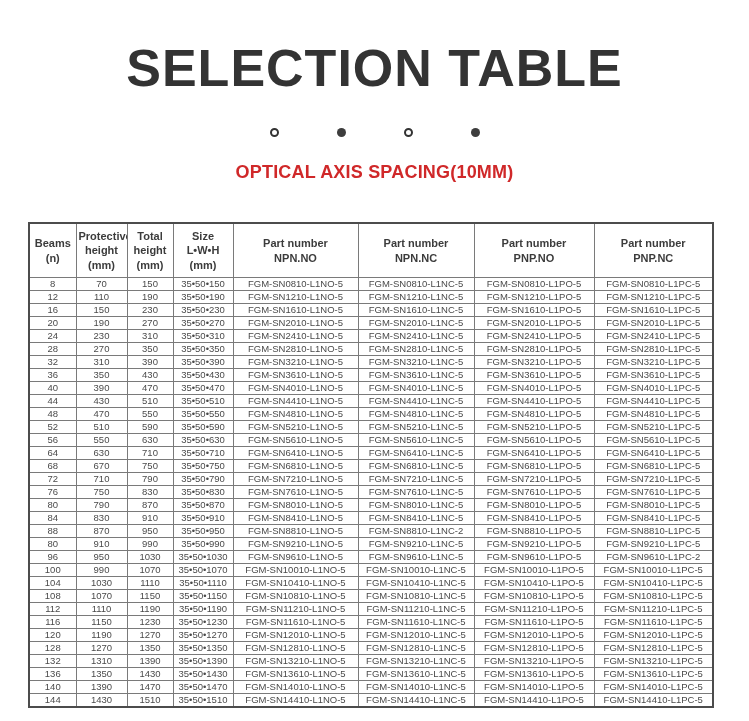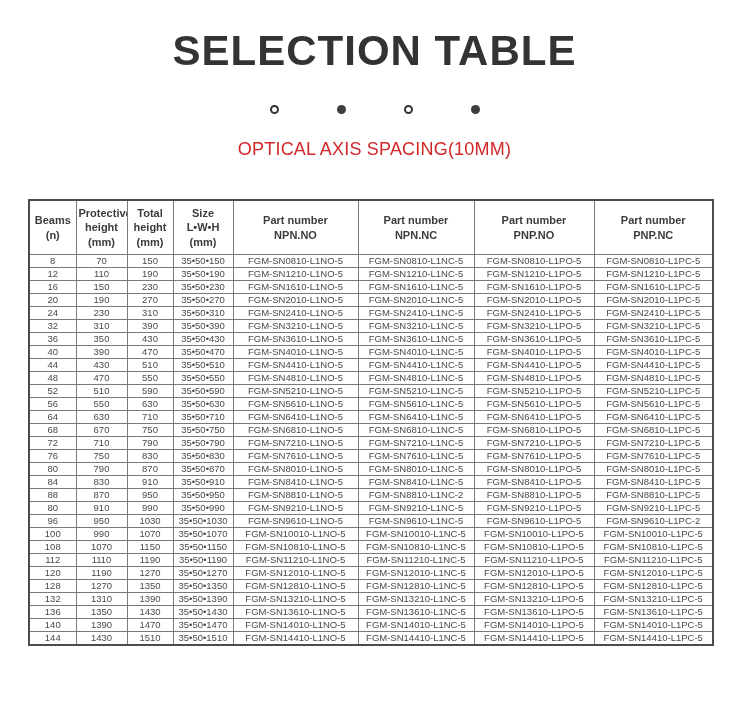--- a/index.html
+++ b/index.html
@@ -9,24 +9,24 @@
     font-family: "Liberation Sans", sans-serif;
   }
   .page {
     position: relative;
     width: 749px;
     height: 721px;
     background: #ffffff;
     overflow: hidden;
   }
   .title {
-    margin: 5px;
+    margin: 16px;
     padding-top: 22px;
     text-align: center;
-    font-size: 42px;
+    font-size: 52px;
     font-weight: bold;
     letter-spacing: 1px;
     color: #333333;
   }
   .dots {
     margin-top: 28px;
     display: flex;
     justify-content: center;
     align-items: center;
     gap: 58px;
@@ -37,21 +37,21 @@
     height: 9px;
     border-radius: 50%;
     box-sizing: border-box;
   }
   .dot.open   { background: #ffffff; border: 2px solid #333333; }
   .dot.filled { background: #3d3d3d; }
   .subtitle {
     margin-top: 24px;
     text-align: center;
     font-size: 18px;
-    font-weight: normal;
+    font-weight: bold;
     letter-spacing: 0.2px;
   }
   table.sel {
     margin: 39px auto 0 28px;
     border-collapse: collapse;
     table-layout: fixed;
     width: 664px;
     border: 2px solid #4c4c4c;
   }
   table.sel th, table.sel td {
@@ -180,20 +180,30 @@
           <td>24</td>
           <td>230</td>
           <td>310</td>
           <td>35•50•310</td>
           <td>FGM-SN2410-L1NO-5</td>
           <td>FGM-SN2410-L1NC-5</td>
           <td>FGM-SN2410-L1PO-5</td>
           <td>FGM-SN2410-L1PC-5</td>
         </tr>
         <tr>
+          <td>28</td>
+          <td>270</td>
+          <td>350</td>
+          <td>35•50•350</td>
+          <td>FGM-SN2810-L1NO-5</td>
+          <td>FGM-SN2810-L1NC-5</td>
+          <td>FGM-SN2810-L1PO-5</td>
+          <td>FGM-SN2810-L1PC-5</td>
+        </tr>
+        <tr>
           <td>32</td>
           <td>310</td>
           <td>390</td>
           <td>35•50•390</td>
           <td>FGM-SN3210-L1NO-5</td>
           <td>FGM-SN3210-L1NC-5</td>
           <td>FGM-SN3210-L1PO-5</td>
           <td>FGM-SN3210-L1PC-5</td>
         </tr>
         <tr>
@@ -350,40 +360,60 @@
           <td>100</td>
           <td>990</td>
           <td>1070</td>
           <td>35•50•1070</td>
           <td>FGM-SN10010-L1NO-5</td>
           <td>FGM-SN10010-L1NC-5</td>
           <td>FGM-SN10010-L1PO-5</td>
           <td>FGM-SN10010-L1PC-5</td>
         </tr>
         <tr>
+          <td>104</td>
+          <td>1030</td>
+          <td>1110</td>
+          <td>35•50•1110</td>
+          <td>FGM-SN10410-L1NO-5</td>
+          <td>FGM-SN10410-L1NC-5</td>
+          <td>FGM-SN10410-L1PO-5</td>
+          <td>FGM-SN10410-L1PC-5</td>
+        </tr>
+        <tr>
           <td>108</td>
           <td>1070</td>
           <td>1150</td>
           <td>35•50•1150</td>
           <td>FGM-SN10810-L1NO-5</td>
           <td>FGM-SN10810-L1NC-5</td>
           <td>FGM-SN10810-L1PO-5</td>
           <td>FGM-SN10810-L1PC-5</td>
         </tr>
         <tr>
           <td>112</td>
           <td>1110</td>
           <td>1190</td>
           <td>35•50•1190</td>
           <td>FGM-SN11210-L1NO-5</td>
           <td>FGM-SN11210-L1NC-5</td>
           <td>FGM-SN11210-L1PO-5</td>
           <td>FGM-SN11210-L1PC-5</td>
         </tr>
         <tr>
+          <td>116</td>
+          <td>1150</td>
+          <td>1230</td>
+          <td>35•50•1230</td>
+          <td>FGM-SN11610-L1NO-5</td>
+          <td>FGM-SN11610-L1NC-5</td>
+          <td>FGM-SN11610-L1PO-5</td>
+          <td>FGM-SN11610-L1PC-5</td>
+        </tr>
+        <tr>
           <td>120</td>
           <td>1190</td>
           <td>1270</td>
           <td>35•50•1270</td>
           <td>FGM-SN12010-L1NO-5</td>
           <td>FGM-SN12010-L1NC-5</td>
           <td>FGM-SN12010-L1PO-5</td>
           <td>FGM-SN12010-L1PC-5</td>
         </tr>
         <tr>

